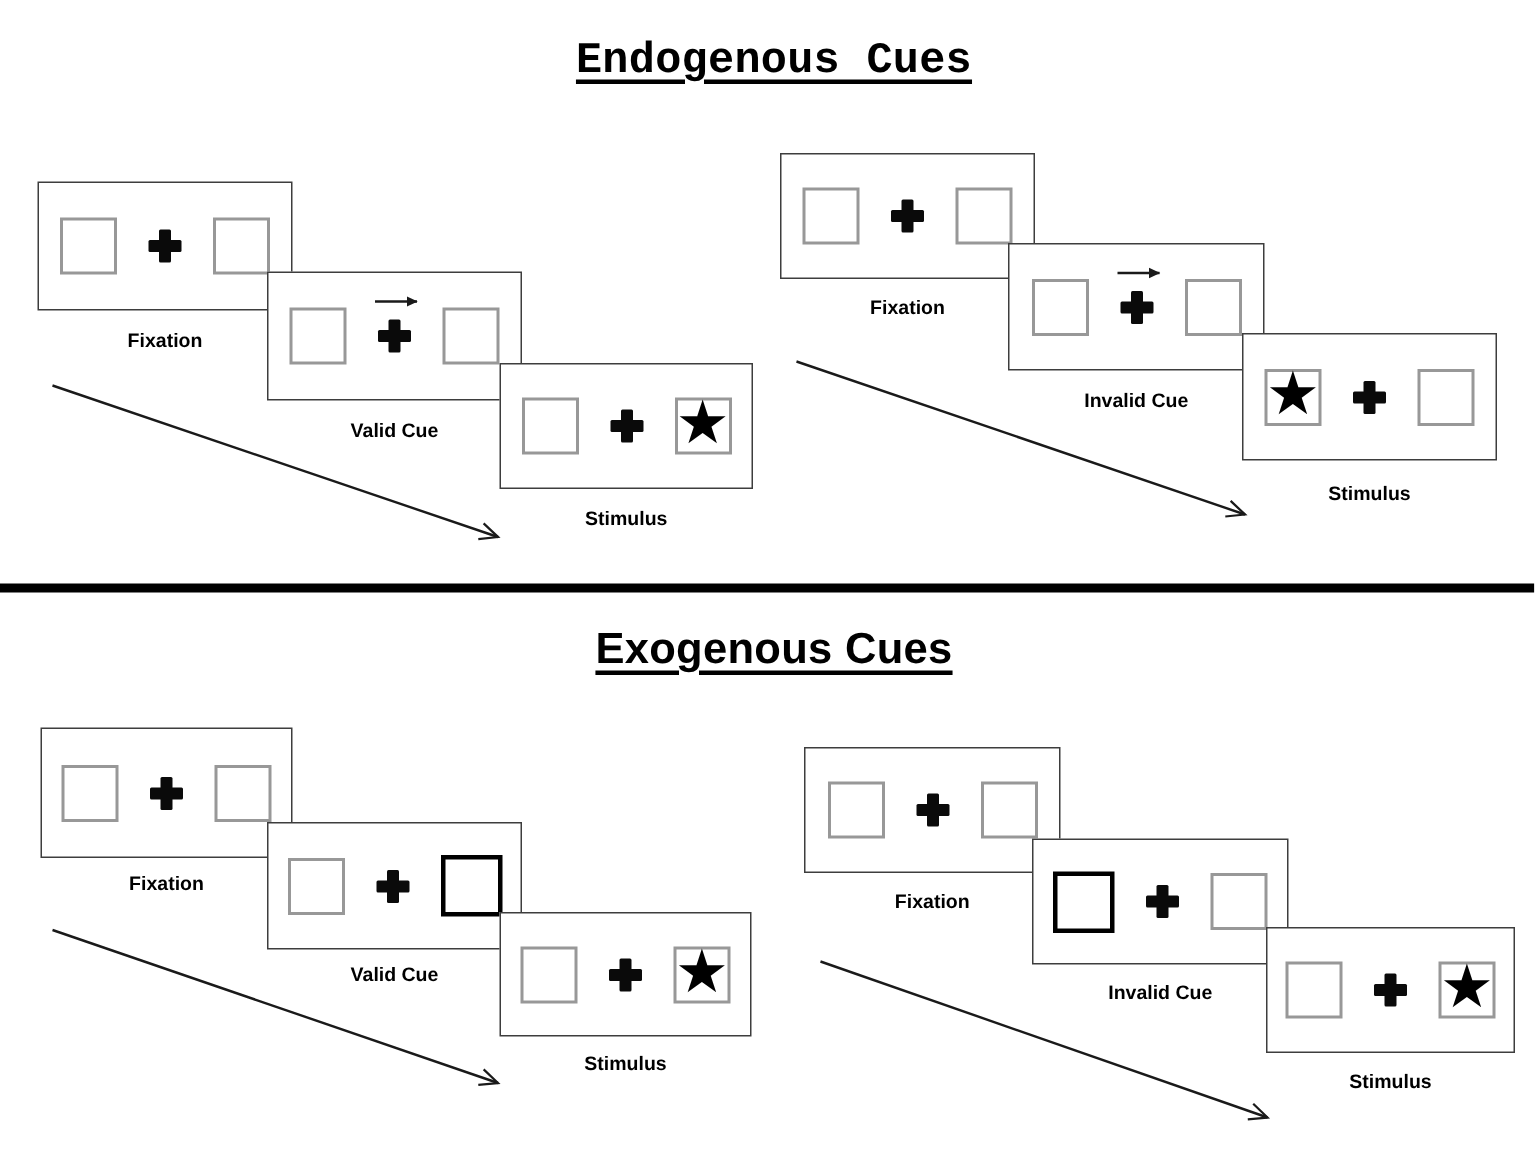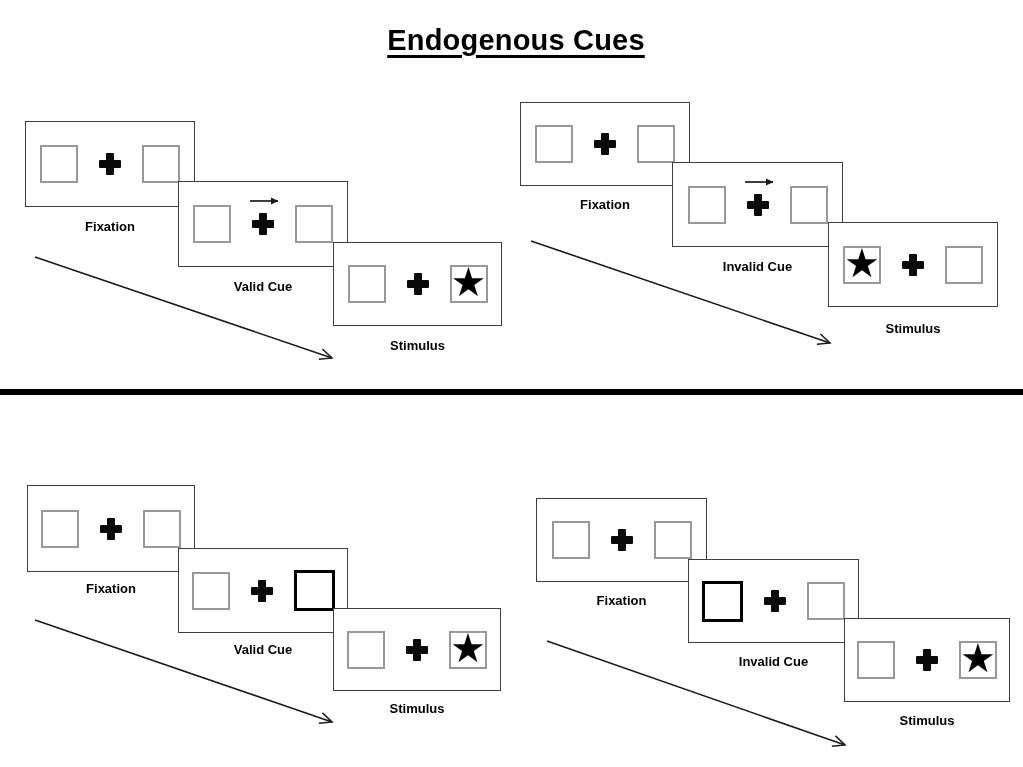--- a/index.html
+++ b/index.html
@@ -5,21 +5,21 @@
   html,body{margin:0;padding:0;background:#fff;}
   #canvas{
     position:relative;width:1023px;height:767px;background:#ffffff;overflow:hidden;
     font-family:"Liberation Sans", sans-serif;color:#000;
   }
   .title{
     position:absolute;left:9px;width:1014px;text-align:center;margin:0;
     font-size:29px;font-weight:bold;text-decoration:underline;
     text-decoration-thickness:3px;text-underline-offset:5px;letter-spacing:0.2px;
   }
-  .title.t1{top:24px;}
+  .title.t1{top:24px;font-family:Liberation Mono, monospace;}
   .title.t2{top:417px;}
   .divider{position:absolute;left:0;top:389px;width:1023px;height:6px;background:#000;}
   .panel{
     position:absolute;box-sizing:border-box;background:#fff;border:1.5px solid #3d3d3d;
     display:flex;align-items:center;justify-content:center;gap:21px;
   }
   .box{
     box-sizing:border-box;width:38px;height:38px;border:2px solid #989898;background:#fff;
     display:flex;align-items:center;justify-content:center;flex:0 0 auto;
   }
@@ -48,20 +48,21 @@
       <marker id="ah-open" markerUnits="userSpaceOnUse" markerWidth="15" markerHeight="13" viewBox="0 0 15 13" refX="13" refY="6.5" orient="auto">
         <path d="M1,1 L13,6.5 L1,12" fill="none" stroke="#1a1a1a" stroke-width="1.5"></path>
       </marker>
       <marker id="ah-solid" markerUnits="userSpaceOnUse" markerWidth="8" markerHeight="8" viewBox="0 0 8 8" refX="7" refY="4" orient="auto">
         <polygon points="0,0.5 7.5,4 0,7.5" fill="#1a1a1a"></polygon>
       </marker>
     </defs>
   </svg>
 
   <h1 class="title t1">Endogenous Cues</h1>
+  <h1 class="title t2">Exogenous Cues</h1>
   <div class="divider"></div>
 
   <svg class="seq-arrow" style="left:28px;top:248px;" width="314" height="122">
     <line x1="7" y1="9" x2="304" y2="110" stroke="#1a1a1a" stroke-width="1.6" marker-end="url(#ah-open)"></line>
   </svg>
   <div class="panel z1" style="left:25px;top:121px;width:170px;height:86px;">
     <div class="box"></div>
     <div class="plus-wrap">
         <div class="plus"></div>
       </div>

